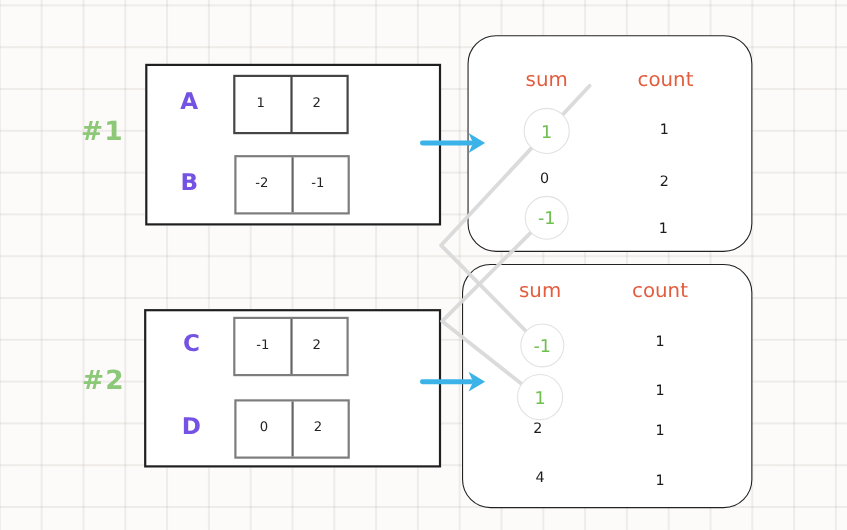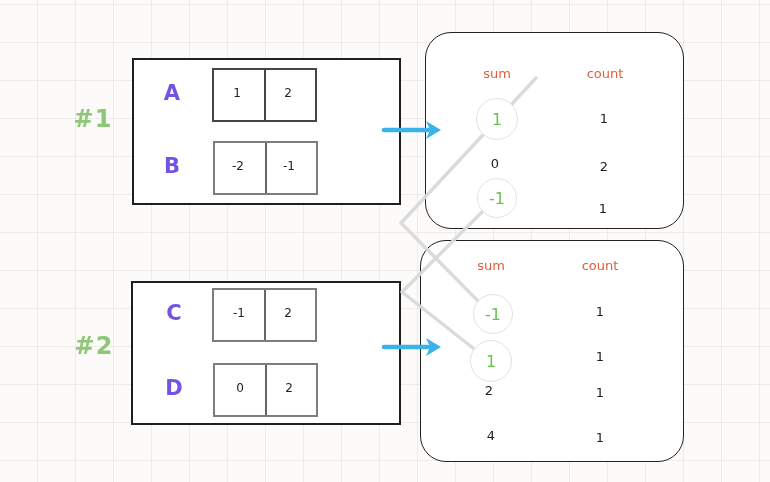--- a/index.html
+++ b/index.html
@@ -25,21 +25,21 @@
   }
   .cellpair{display:flex;background:#fff;z-index:3;}
   .cellpair .cell{flex:1;}
   .cellpair.dark{border:2px solid #454545;}
   .cellpair.dark .cell+.cell{border-left:2px solid #454545;}
   .cellpair.gray{border:2.5px solid #7d7d7d;}
   .cellpair.gray .cell+.cell{border-left:2px solid #666;}
   .cellval{font-size:12px;color:#222;z-index:3;}
   .tag{font-size:24px;font-weight:bold;z-index:3;letter-spacing:1px;}
   .rowlabel{font-size:21px;font-weight:bold;z-index:3;}
-  .hdr{font-size:13px;z-index:3;}
+  .hdr{font-size:18px;z-index:3;}
   .tnum{font-size:13px;color:#1c1c1c;z-index:3;}
   .circ{
     position:absolute;border-radius:50%;
     background:#fff;border:1.5px solid #e2e2e2;
     display:flex;align-items:center;justify-content:center;
     font-size:16px;z-index:3;box-sizing:border-box;
   }
   svg.overlay{position:absolute;left:0;top:0;pointer-events:none;}
   #connector-layer{z-index:2;}
   #arrow-layer{z-index:4;}

